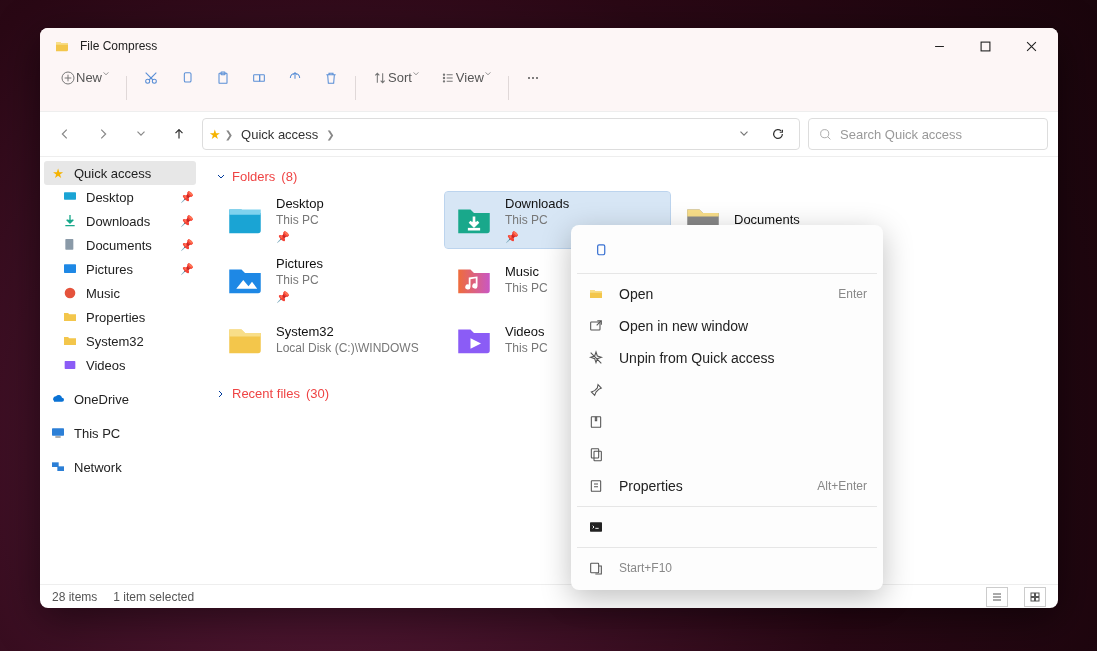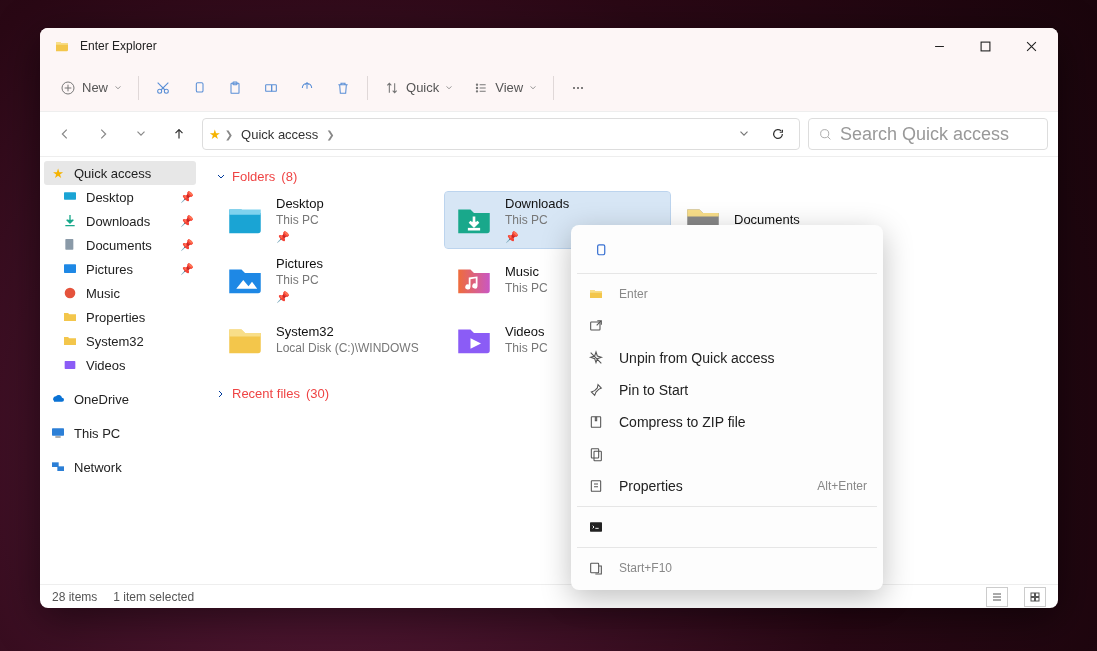--- a/index.html
+++ b/index.html
@@ -4,34 +4,34 @@
 <style>
   * { box-sizing: border-box; margin: 0; padding: 0; font-family: "Segoe UI", Arial, sans-serif; }
   body { width: 1097px; height: 651px; overflow: hidden; background: radial-gradient(circle at 30% 70%, #5a1a3a, #2a0815 60%, #1a050c); }
   .window { position: absolute; left: 40px; top: 28px; width: 1018px; height: 580px; background: #fff; border-radius: 8px; box-shadow: 0 10px 40px rgba(0,0,0,.5); overflow: hidden; display: flex; flex-direction: column; }
   .titlebar { height: 36px; display: flex; align-items: center; padding: 0 4px 0 14px; background: #fdf6f6; font-size: 12px; color: #222; }
   .titlebar .app-icon { width: 16px; height: 16px; margin-right: 10px; display:flex;align-items:center;justify-content:center; }
   .titlebar .spacer { flex: 1; }
   .winbtn { width: 46px; height: 36px; display: flex; align-items: center; justify-content: center; color: #222; }
   .winbtn svg { width: 11px; height: 11px; }
   .toolbar { height: 48px; display: flex; align-items: center; padding: 0 10px; gap: 0; background: #fdf6f6; border-bottom: 1px solid #eee; }
-  .tbtn { height: 36px; padding: 0 10px; display: flex; align-items: center; gap: 6px; color: #555; font-size: 13px; border-radius: 4px; }
+  .tbtn { height: 36px; padding: 0 10px; display: flex; color: #555; font-size: 13px; border-radius: 4px; }
   .tbtn svg{width:16px;height:16px;}
   .tbtn .chev { width: 8px; height: 8px; }
   .tdiv { width: 1px; height: 24px; background: #e0d8d8; margin: 0 6px; }
   .navrow { height: 44px; display: flex; align-items: center; padding: 6px 10px; gap: 8px; background: #fff; }
   .navbtn { width: 30px; height: 30px; display: flex; align-items: center; justify-content: center; color: #888; border-radius: 4px; }
   .navbtn.enabled{color:#333;}
   .navbtn svg{width:14px;height:14px;}
   .addrbar { flex: 1; height: 32px; border: 1px solid #ddd; border-radius: 4px; display: flex; align-items: center; padding: 0 6px; font-size: 13px; color: #333; gap:4px;}
   .addrbar .star{color:#f5b301;}
   .addrbar .crumb { padding: 0 4px; }
   .addrbar .sep { color:#888; font-size:10px;}
   .addrbar .grow{flex:1;}
-  .searchbox { width: 240px; height: 32px; border: 1px solid #ddd; border-radius: 4px; display: flex; align-items: center; padding: 0 10px; color: #999; font-size: 18px; gap:8px;}
+  .searchbox { width: 240px; height: 32px; border: 1px solid #ddd; border-radius: 4px; display: flex; align-items: center; padding: 0 10px; color: #999; font-size: 13px; gap:8px;}
   .searchbox svg{width:13px;height:13px;}
   .body { flex: 1; display: flex; min-height: 0; border-top:1px solid #eee;}
   .sidebar { width: 160px; padding: 4px 0; overflow: auto; font-size: 13px;}
   .navitem { height: 24px; display: flex; align-items: center; padding: 0 8px 0 22px; gap: 8px; color:#222; position:relative;}
   .navitem.top{padding-left:10px;}
   .navitem.sel { background: #e7e7e7; border-radius:3px; margin:0 4px; padding-left:6px;}
   .navitem .ico{width:16px;height:16px;display:flex;align-items:center;justify-content:center;flex-shrink:0;}
   .navitem .pin{position:absolute;right:6px;color:#888;font-size:11px;}
   .navgap{height:10px;}
   .content { flex: 1; padding: 8px 16px; overflow: auto; position:relative;}
@@ -66,21 +66,21 @@
 
 <div class="window">
 
   <div class="titlebar">
     <span class="app-icon">
       <svg viewBox="0 0 24 24">
           <path fill="#f3c64b" d="M3 6h6l2 2h10v10a2 2 0 0 1-2 2H3V6z"></path>
           <path fill="#f8de89" d="M3 6h6l2 2h10v2H3z"></path>
         </svg>
     </span>
-    <span>Enter Explorer</span>
+    <span>File Compress</span>
     <span class="spacer"></span>
     <div class="winbtn">
         <svg viewBox="0 0 10 10">
           <path stroke="#222" d="M1 5h8"></path>
         </svg>
       </div>
     <div class="winbtn">
         <svg viewBox="0 0 10 10">
           <rect x="1" y="1" width="8" height="8" fill="none" stroke="#222"></rect>
         </svg>
@@ -136,21 +136,21 @@
     <div class="tbtn">
         <svg viewBox="0 0 24 24" fill="none" stroke="#5a8fd6" stroke-width="1.6">
           <path d="M5 7h14M9 7V5h6v2M7 7l1 13h8l1-13"></path>
         </svg>
       </div>
     <div class="tdiv"></div>
     <div class="tbtn">
       <svg viewBox="0 0 24 24" fill="none" stroke="#777" stroke-width="1.6">
           <path d="M8 5v14M5 8l3-3 3 3M16 19V5M13 16l3 3 3-3"></path>
         </svg>
-      <span>Quick</span>
+      <span>Sort</span>
       <svg class="chev" viewBox="0 0 10 10">
           <path fill="none" stroke="#777" d="M2 3l3 3 3-3"></path>
         </svg>
     </div>
     <div class="tbtn">
       <svg viewBox="0 0 24 24" fill="none" stroke="#777" stroke-width="1.6">
           <circle cx="6" cy="7" r="1"></circle>
           <circle cx="6" cy="12" r="1"></circle>
           <circle cx="6" cy="17" r="1"></circle>
           <path d="M10 7h9M10 12h9M10 17h9"></path>
@@ -472,54 +472,54 @@
       </div>
   </div>
   <hr>
   <div class="row open">
     <span class="ico">
         <svg viewBox="0 0 24 24">
           <path fill="#f3c64b" d="M3 6h6l2 2h10v10H3z"></path>
           <path fill="#f8de89" d="M3 6h6l2 2h10v2H3z"></path>
         </svg>
       </span>
+    <span class="lab">Open</span>
     <span class="acc">Enter</span>
   </div>
   <div class="row">
     <span class="ico">
         <svg viewBox="0 0 24 24" fill="none" stroke="currentColor" stroke-width="1.6">
           <rect x="4" y="6" width="14" height="12" rx="1"></rect>
           <path d="M14 4h6v6M20 4l-7 7"></path>
         </svg>
       </span>
+    <span class="lab">Open in new window</span>
   </div>
   <div class="row">
     <span class="ico">
         <svg viewBox="0 0 24 24" fill="none" stroke="currentColor" stroke-width="1.6">
           <path d="M12 3l2 6 6 2-6 2-2 6-2-6-6-2 6-2zM4 4l16 16"></path>
         </svg>
       </span>
     <span class="lab">Unpin from Quick access</span>
   </div>
   <div class="row">
     <span class="ico">
         <svg viewBox="0 0 24 24" fill="none" stroke="currentColor" stroke-width="1.6">
           <path d="M15 4l5 5-4 2-4 4-2 5-5-5 5-2 4-4z"></path>
         </svg>
       </span>
-    <span class="lab">Pin to Start</span>
   </div>
   <div class="row">
     <span class="ico">
         <svg viewBox="0 0 24 24" fill="none" stroke="currentColor" stroke-width="1.6">
           <rect x="5" y="4" width="14" height="16" rx="1"></rect>
           <path d="M11 4v6h2V4"></path>
         </svg>
       </span>
-    <span class="lab">Compress to ZIP file</span>
   </div>
   <div class="row">
     <span class="ico">
         <svg viewBox="0 0 24 24" fill="none" stroke="currentColor" stroke-width="1.6">
           <rect x="5" y="4" width="11" height="14" rx="1"></rect>
           <rect x="9" y="8" width="11" height="14" rx="1"></rect>
         </svg>
       </span>
   </div>
   <div class="row">

